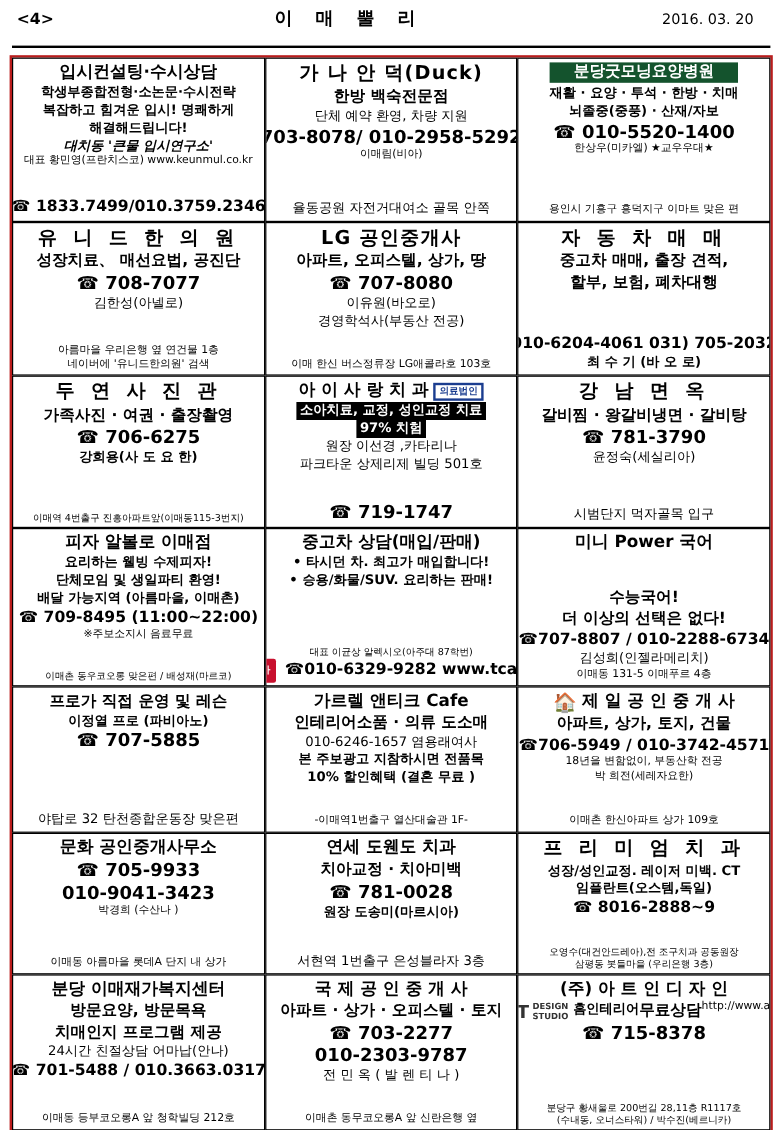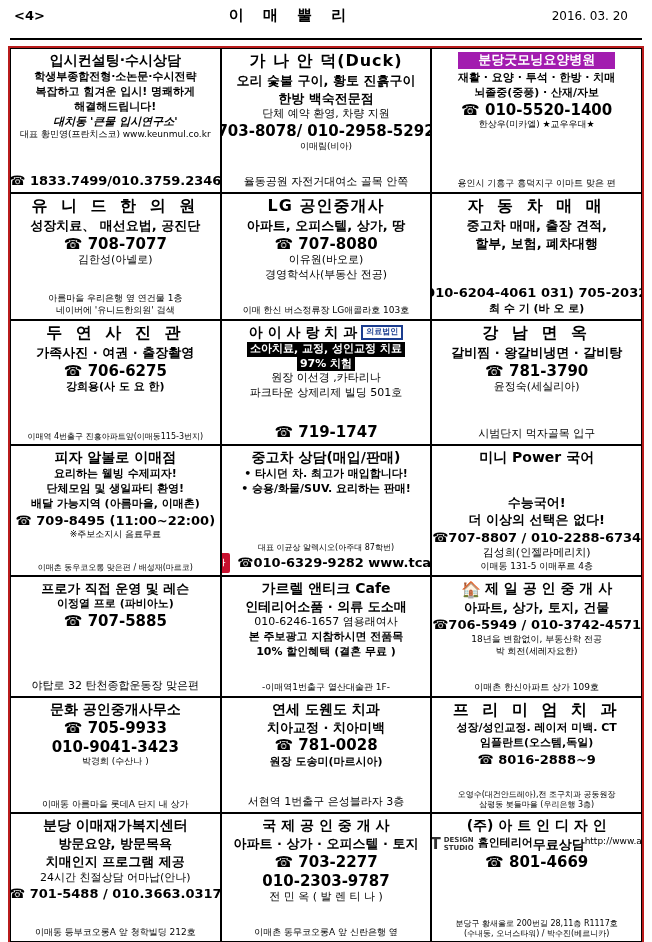--- a/index.html
+++ b/index.html
@@ -68,21 +68,21 @@
     font-weight: bold;
     letter-spacing: 1px;
     line-height: 1.15;
     margin-bottom: 2px;
     white-space: nowrap;
   }
   .ad-title.sm { font-size: 14px; letter-spacing: 0px; }
   .ad-title.xs { font-size: 13px; letter-spacing: 0px; }
   .ad-title.wide { letter-spacing: 4px; }
   .ad-title.inv {
-    background: #a21caf; color: #fff;
+    background: #14532d; color: #fff;
     padding: 1px 20px; display: inline-block;
   }
   .line {
     font-size: 11px;
     line-height: 1.35;
     margin: 0;
     white-space: nowrap;
   }
   .line.b { font-weight: bold; }
   .line.big { font-size: 13px; font-weight: bold; }
@@ -146,21 +146,20 @@
       <div class="line b">복잡하고 힘겨운 입시! 명쾌하게</div>
       <div class="line b">해결해드립니다!</div>
       <div class="line b italic">대치동 '큰물 입시연구소'</div>
       <div class="line tiny">대표 황민영(프란치스코)  www.keunmul.co.kr</div>
       <div class="spacer"></div>
       <div class="line phone-sm">☎ 1833.7499/010.3759.2346</div>
     </div>
 
     <div class="cell">
       <div class="ad-title">가 나 안 덕(Duck)</div>
-      <div class="line big">오리 숯불 구이, 황토 진흙구이</div>
       <div class="line big">한방 백숙전문점</div>
       <div class="line">단체 예약 환영, 차량 지원</div>
       <div class="line phone">703-8078/ 010-2958-5292</div>
       <div class="line tiny">이매림(비아)</div>
       <div class="spacer"></div>
       <div class="line">율동공원 자전거대여소 골목 안쪽</div>
     </div>
 
     <div class="cell">
       <div class="ad-title xs inv">분당굿모닝요양병원</div>
@@ -350,20 +349,20 @@
         <span class="art-logo">
           <span class="a1">ART</span>
             <span class="a2">DESIGN STUDIO</span>
         </span>
         <span style="display:flex;flex-direction:row;align-items:flex-start;">
           <span class="line b">홈인테리어</span>
           <span class="line big">무료상담</span>
           <span class="line tiny">http://www.artin.house</span>
         </span>
       </div>
-      <div class="line phone">☎ 801-4669</div>
+      <div class="line phone">☎ 715-8378</div>
       <div class="spacer"></div>
       <div class="line xtiny">분당구 황새울로 200번길 28,11층 R1117호</div>
       <div class="line xtiny">(수내동, 오너스타워) / 박수진(베르니카)</div>
     </div>
 
   </div>
 </div>
 
 </body></html>

